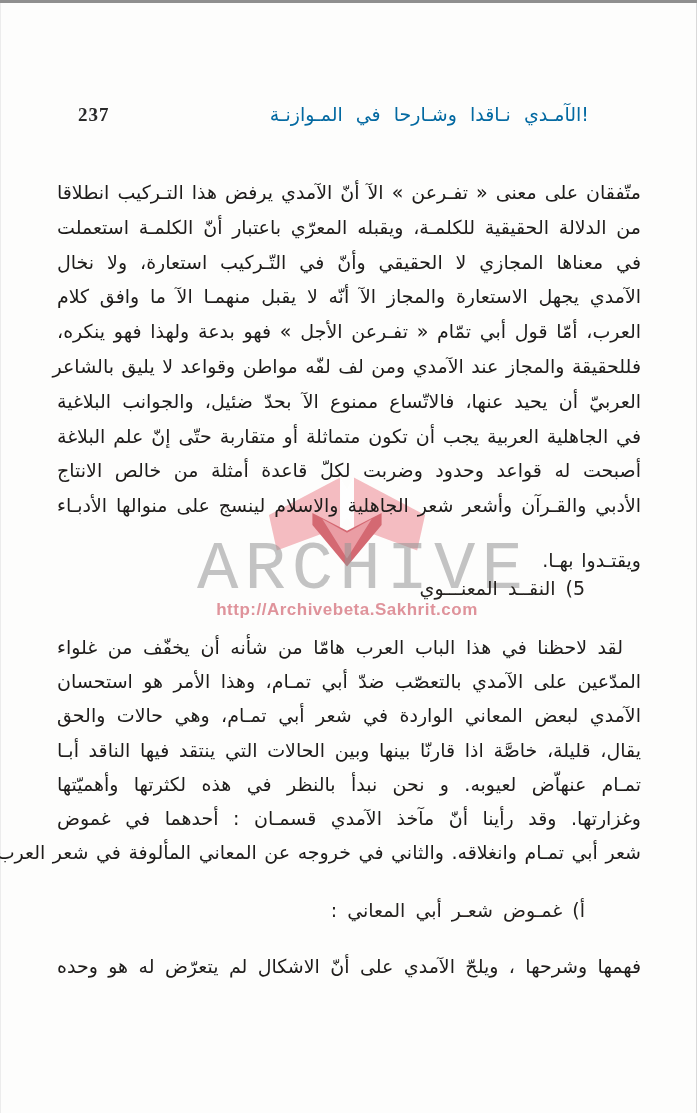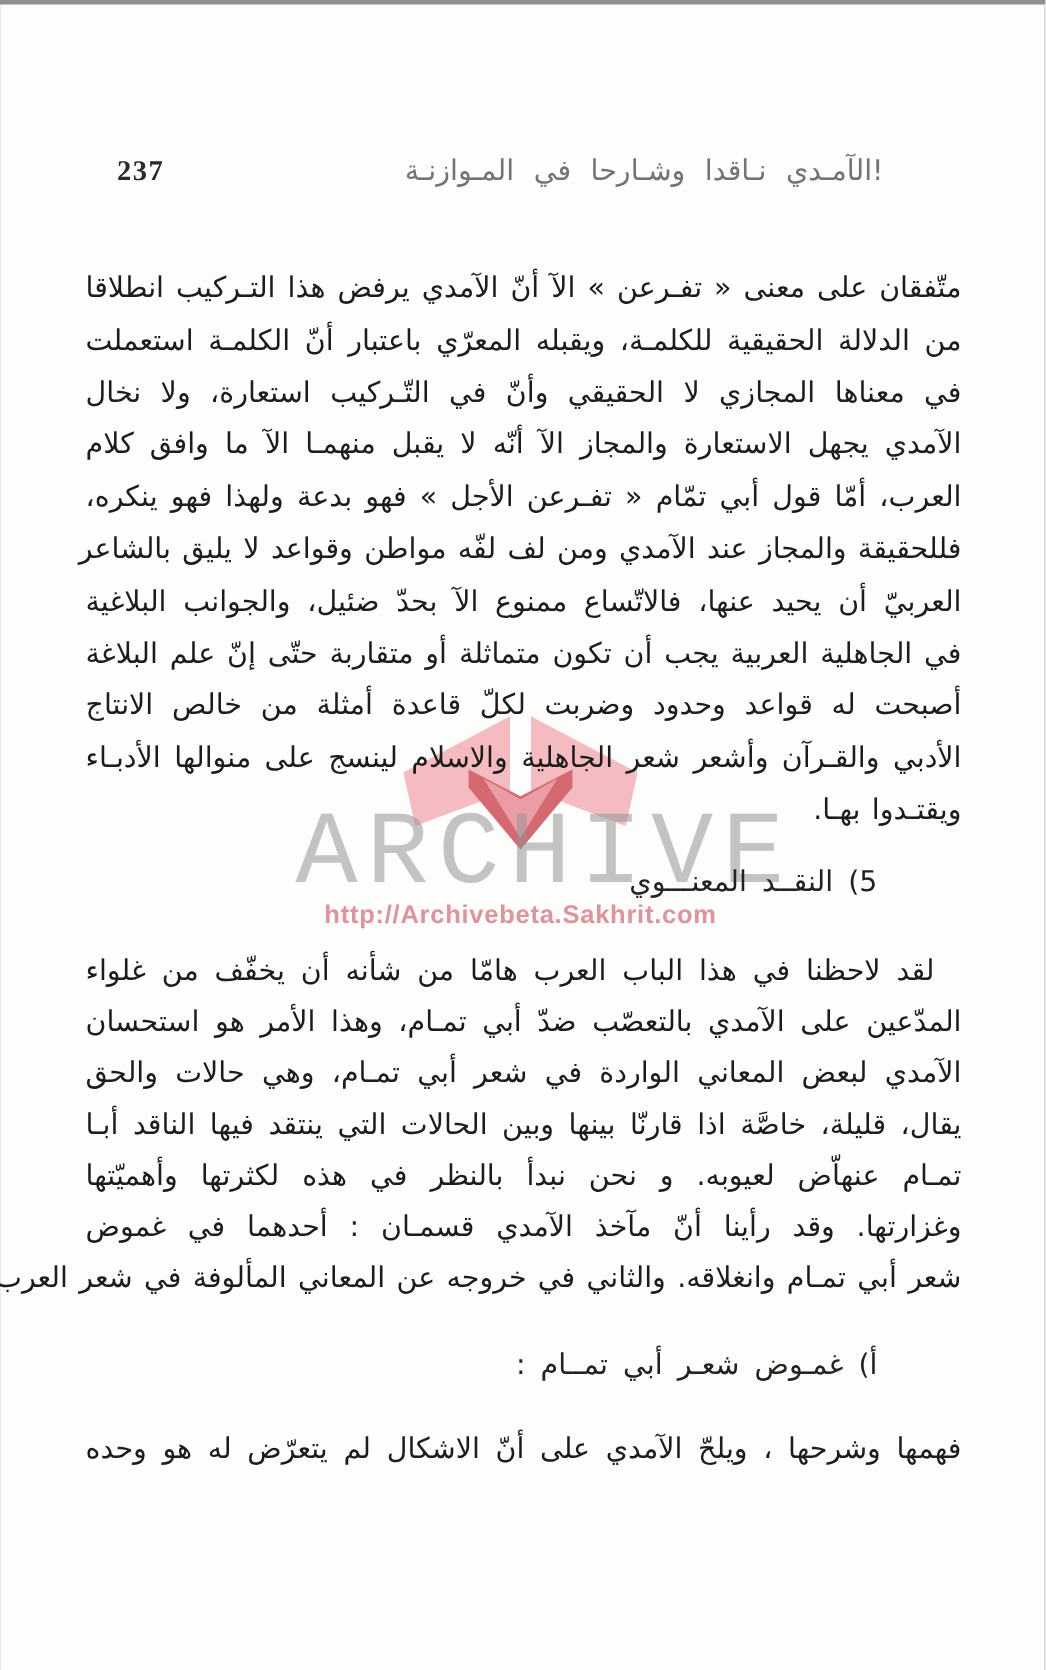--- a/index.html
+++ b/index.html
@@ -10,32 +10,32 @@
     box-shadow:inset -1px 0 0 #d9d9d9, inset 1px 0 0 #ececec;
     font-family:"DejaVu Sans",sans-serif;color:#1e1c1a;
   }
   .pageno{
     position:absolute;left:78px;top:101px;
     font-family:"Liberation Serif",serif;font-size:19px;font-weight:bold;color:#2a2a2a;
     letter-spacing:1px;
   }
   .header-title{
     position:absolute;right:108px;top:100px;direction:rtl;
-    font-size:19px;word-spacing:7px;letter-spacing:.2px;color:#737373;
+    font-size:19px;word-spacing:7px;letter-spacing:.2px;color:#0369a1;
     white-space:nowrap;
     margin-left:48px;
   }
   .para{position:absolute;left:57px;width:584px;direction:rtl;}
   .para .line{
     font-size:19px;line-height:34.8px;height:34.8px;
     text-align:justify;text-align-last:justify;word-spacing:1.5px;
     white-space:nowrap;overflow:visible;
   }
   #p2 .line{line-height:34.2px;height:34.2px;}
-  .line.last{text-align:right;text-align-last:right;}
+  .line.last{text-align:right;text-align-last:right;margin-top:20px;}
   .line.indent{padding-right:18px;}
   .sec-heading{
     position:absolute;right:112px;direction:rtl;font-size:19px;
     word-spacing:4px;color:#24211e;white-space:nowrap;
   }
   
   .wm-logo{position:absolute;left:263px;top:466px;width:168px;height:100px;opacity:.88;}
   .wm-text{
     position:absolute;left:197px;top:528px;width:300px;text-align:center;
     font-family:Liberation Mono, monospace;font-size:69px;font-weight:400;
@@ -90,20 +90,20 @@
     <div class="para" id="p2" style="top:627px;">
       <div class="line indent">لقد لاحظنا في هذا الباب العرب هامّا من شأنه أن يخفّف من غلواء</div>
       <div class="line">المدّعين على الآمدي بالتعصّب ضدّ أبي تمـام، وهذا الأمر هو استحسان</div>
       <div class="line">الآمدي لبعض المعاني الواردة في شعر أبي تمـام، وهي حالات والحق</div>
       <div class="line">يقال، قليلة، خاصَّة اذا قارنّا بينها وبين الحالات التي ينتقد فيها الناقد أبـا</div>
       <div class="line">تمـام عنهاّض لعيوبه. و نحن نبدأ بالنظر في هذه لكثرتها وأهميّتها</div>
       <div class="line">وغزارتها. وقد رأينا أنّ مآخذ الآمدي قسمـان : أحدهما في غموض</div>
       <div class="line">شعر أبي تمـام وانغلاقه. والثاني في خروجه عن المعاني المألوفة في شعر العرب.</div>
     </div>
 
-    <div class="sec-heading" style="top:896px;">أ) غمـوض شعـر أبي تمــام :</div>
+    <div class="sec-heading" style="top:896px;">أ) غمـوض شعـر أبي المعاني :</div>
 
     <div class="para" id="p3" style="top:946px;">
       <div class="line">فهمها وشرحها ، ويلحّ الآمدي على أنّ الاشكال لم يتعرّض له هو وحده</div>
     </div>
 
   </div>
 </div>
 
 </body></html>

